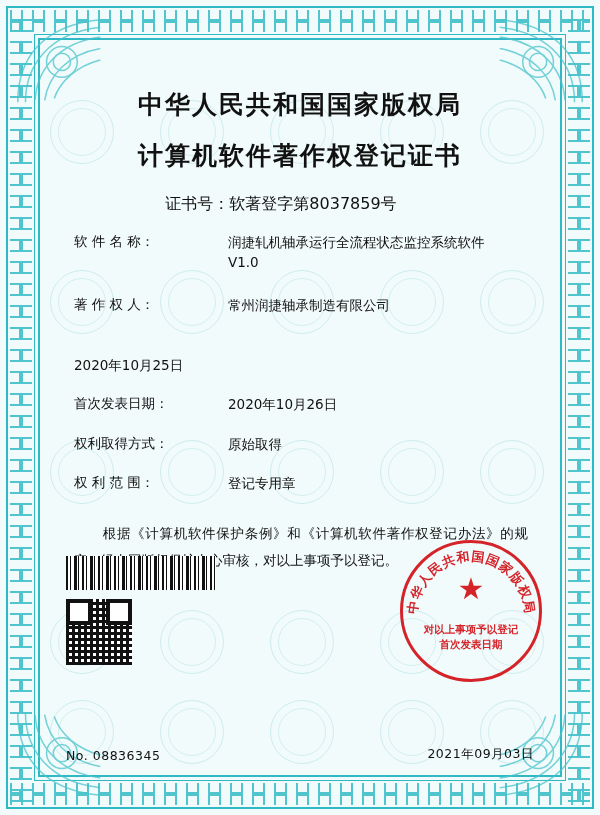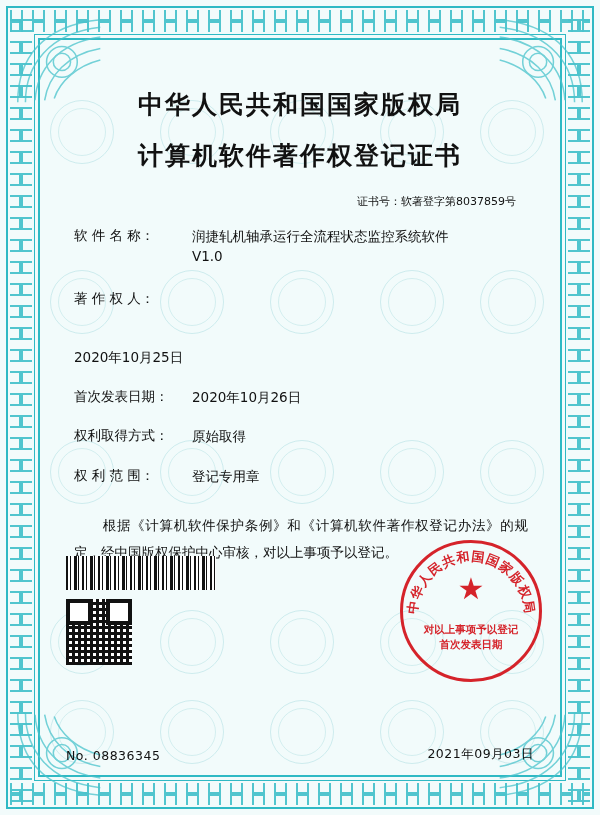--- a/index.html
+++ b/index.html
@@ -119,40 +119,41 @@
   }
   .title2 {
     font-family: "DejaVu Serif", serif;
     font-size: 25px;
     letter-spacing: 2px;
     color: #111;
     font-weight: 700;
     margin-top: 18px;
   }
   .cert-no {
-    text-align: right;
-    font-size: 11px;
+    text-align: center;
+    font-size: 16px;
     color: #111;
     margin-top: 22px;
     padding-right: 38px;
     font-family: "DejaVu Sans", sans-serif;
   }
 
   .fields {
     margin-top: 18px;
     padding-left: 28px;
     padding-right: 24px;
   }
   .row {
     display: flex;
     align-items: flex-start;
     margin-bottom: 15px;
     font-size: 13.5px;
     color: #111;
     font-family: "DejaVu Sans", sans-serif;
+    gap: 36px;
   }
   .row .label {
     width: 118px;
     flex: 0 0 118px;
     letter-spacing: 0px;
     white-space: nowrap;
   }
   .row .value {
     flex: 1;
     line-height: 1.45;
@@ -376,20 +377,21 @@
     <div class="fields">
 
       <div class="row" style="margin-bottom:24px;">
         <div class="label">软 件 名 称：</div>
         <div class="value" style="white-space:pre-line;">润捷轧机轴承运行全流程状态监控系统软件
 V1.0</div>
       </div>
 
       <div class="row" style="margin-bottom:40px;">
         <div class="label">著 作 权 人：</div>
+        <div class="value">常州润捷轴承制造有限公司</div>
       </div>
 
       <div class="row" style="margin-bottom:20px;">
         <div class="value">2020年10月25日</div>
       </div>
 
       <div class="row" style="margin-bottom:20px;">
         <div class="label">首次发表日期：</div>
         <div class="value">2020年10月26日</div>
       </div>

